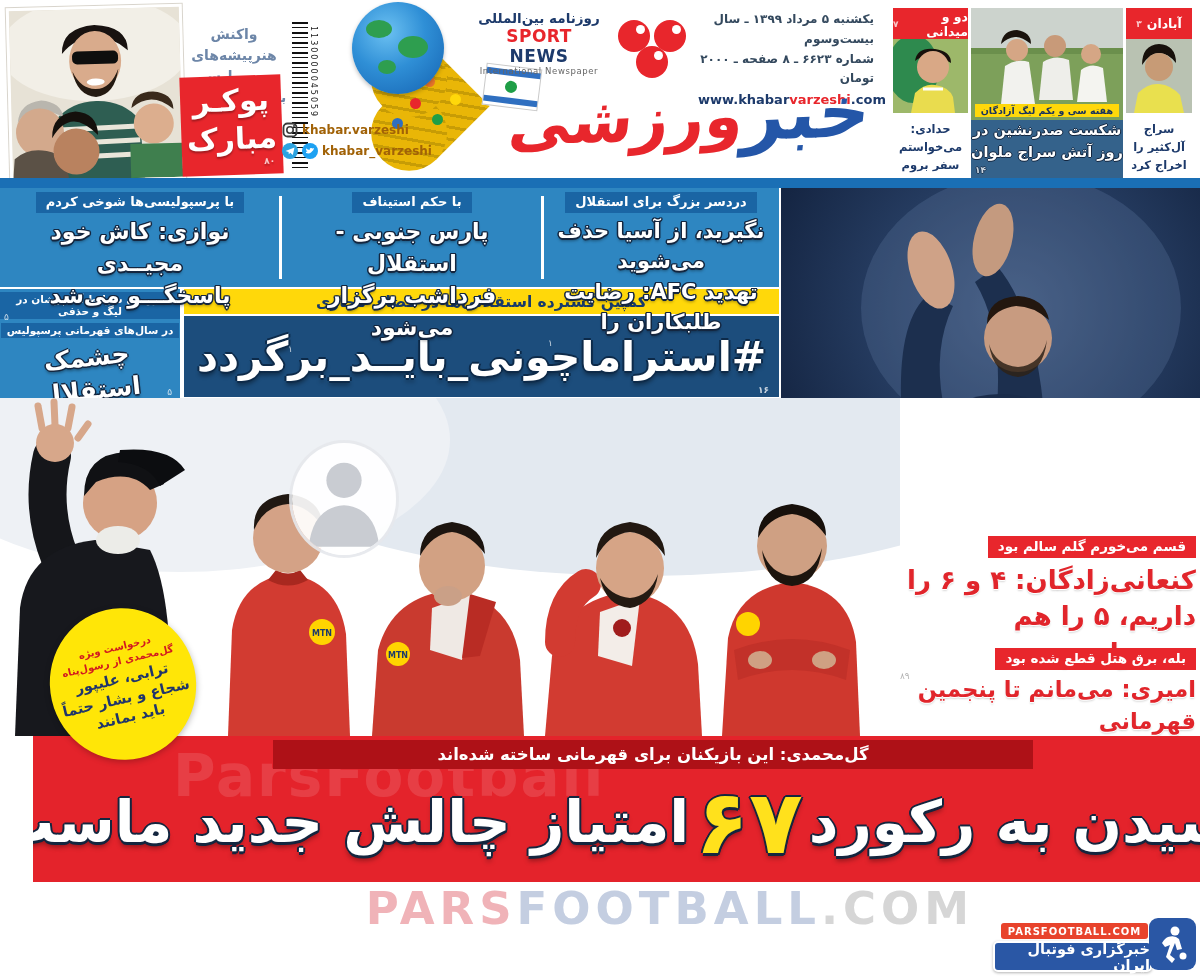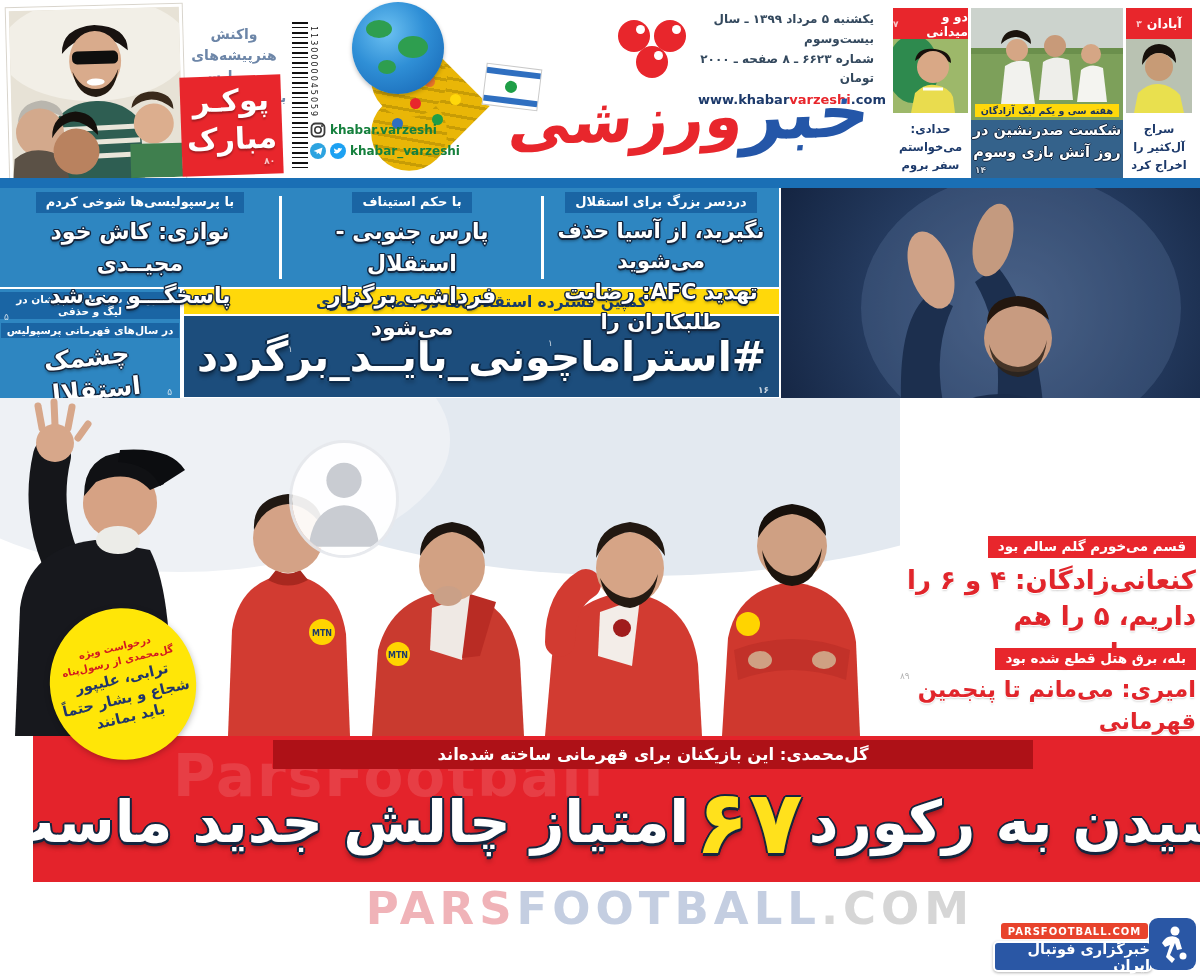--- a/index.html
+++ b/index.html
@@ -36,21 +36,21 @@
   .tagline .fa{color:#1d3a6b;font-weight:bold;font-size:13.5px;}
   .tagline .en{font-weight:bold;font-size:17px;letter-spacing:.5px;}
   .tagline .sub{color:#666;font-size:8.5px;letter-spacing:.6px;}
   .tridot{left:612px;top:16px;width:80px;height:66px;}
   .tridot .dot{position:absolute;width:32px;height:32px;border-radius:50%;background:#e8262c;}
   .tridot .dot:before{content:"";position:absolute;right:5px;top:5px;width:9px;height:9px;border-radius:50%;background:#fff;}
   .logo-text{left:540px;top:60px;width:300px;height:114px;display:flex;justify-content:center;align-items:center;
              transform:skewX(-8deg) rotate(-2deg);font-weight:bold;z-index:3;}
   .logo-text .p1{color:#2456a8;font-size:72px;}
   .logo-text .p2{color:#e8262c;font-size:62px;}
-  .social{left:282px;top:122px;width:170px;font-size:12px;font-weight:bold;color:#15803d;padding-left:28px;}
+  .social{left:282px;top:122px;width:170px;font-size:12px;font-weight:bold;color:#a16207;}
   .social .row{display:flex;align-items:center;gap:4px;margin-bottom:5px;}
   .dates{left:698px;top:10px;width:176px;text-align:right;color:#34495e;font-weight:bold;
          font-size:12px;line-height:1.65;}
   .dates .site{direction:ltr;font-size:13px;}
   .site .mid{color:#e8262c;}
   
   .card-label{background:#e8262c;color:#fff;font-weight:bold;font-size:12.5px;height:31px;
               display:flex;align-items:center;justify-content:center;gap:5px;}
   .card-caption{color:#1d3a6b;font-weight:bold;font-size:11.5px;line-height:1.55;text-align:center;padding-top:4px;}
   .pg{font-size:9px;opacity:.75;}
@@ -171,20 +171,26 @@
       <div class="continent" style="left:46px;top:34px;width:30px;height:22px"></div>
       <div class="continent" style="left:26px;top:58px;width:18px;height:14px"></div>
     </div>
     <div class="flag">
       <div class="stripe" style="top:3px"></div>
       <div class="stripe" style="bottom:3px"></div>
       <div style="position:absolute;left:20px;top:14px;width:12px;height:12px;border-radius:50%;background:#1f9e46"></div>
     </div>
   </div>
 
+  <div class="abs tagline">
+    <div class="fa">روزنامه بین‌المللی</div>
+    <div class="en"><span style="color:#e8262c">SPORT</span>
+      <span style="color:#1d3a6b">NEWS</span></div>
+    <div class="sub">International Newspaper</div>
+  </div>
 
   <div class="abs tridot">
     <div class="dot" style="left:6px;top:4px"></div>
     <div class="dot" style="left:42px;top:4px"></div>
     <div class="dot" style="left:24px;top:30px"></div>
   </div>
 
   <div class="abs logo-text rtl">
     <span class="p1">خبر</span>
     <span class="p2">ورزشی</span>
@@ -247,21 +253,21 @@
       <circle cx="46" cy="42" r="11" fill="#d5a685"></circle>
       <path d="M30,96 L34,58 Q46,50 58,54 L64,96Z" fill="#f2f2ee"></path>
       <circle cx="84" cy="38" r="11" fill="#c89a79"></circle>
       <path d="M68,92 L72,54 Q84,46 98,52 L102,92Z" fill="#eeeeea"></path>
       <circle cx="120" cy="46" r="10" fill="#d5a685"></circle>
       <path d="M106,94 L110,62 Q120,54 132,60 L136,94Z" fill="#f4f4f0"></path>
     </svg>
     <div class="abs rtl" style="right:4px;top:96px;background:#ffd80a;color:#17335f;font-weight:bold;font-size:9.5px;padding:1px 6px">هفته سی و یکم لیگ آزادگان</div>
     <div class="abs rtl" style="left:0;top:112px;width:152px;height:58px;background:rgba(36,84,150,.82);color:#fff;font-weight:bold;font-size:14.5px;line-height:1.5;text-align:center;text-shadow:-1px 0 #14263f,1px 0 #14263f,0 -1px #14263f,0 1px #14263f">
       <div>شکست صدرنشین در</div>
-      <div>روز آتش بازی وسوم</div>
+      <div>روز آتش سراج ملوان</div>
       <span class="pg" style="position:absolute;left:4px;bottom:1px;color:#fff">۱۴</span>
     </div>
   </div>
 
   <div class="abs" style="left:1126px;top:8px;width:66px">
     <div class="card-label rtl">
       <span>آبادان</span>
       <span class="pg">۳</span>
     </div>
     <svg width="66" height="74" viewBox="0 0 66 74">

